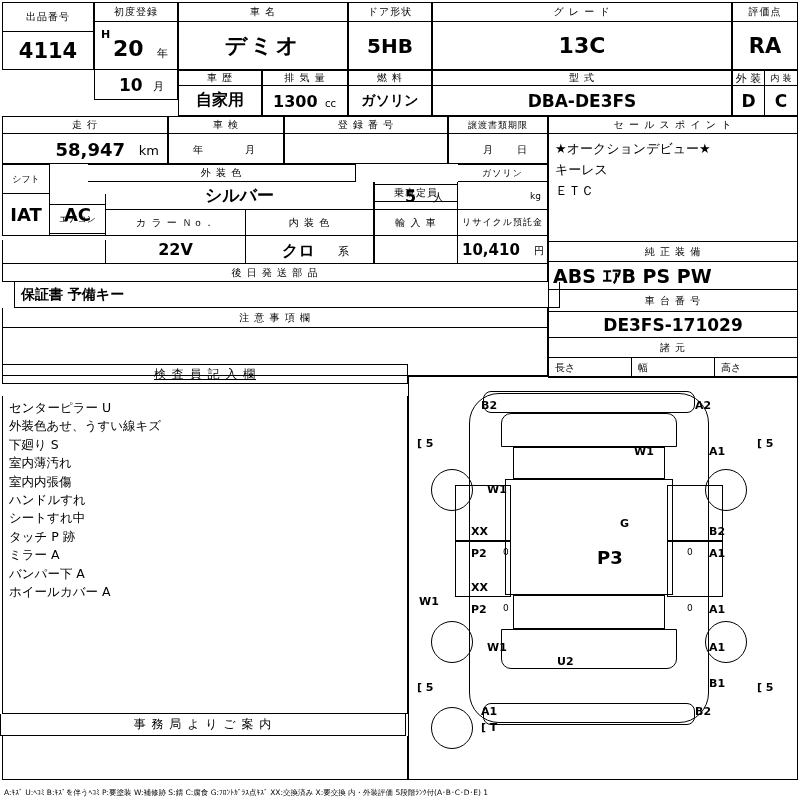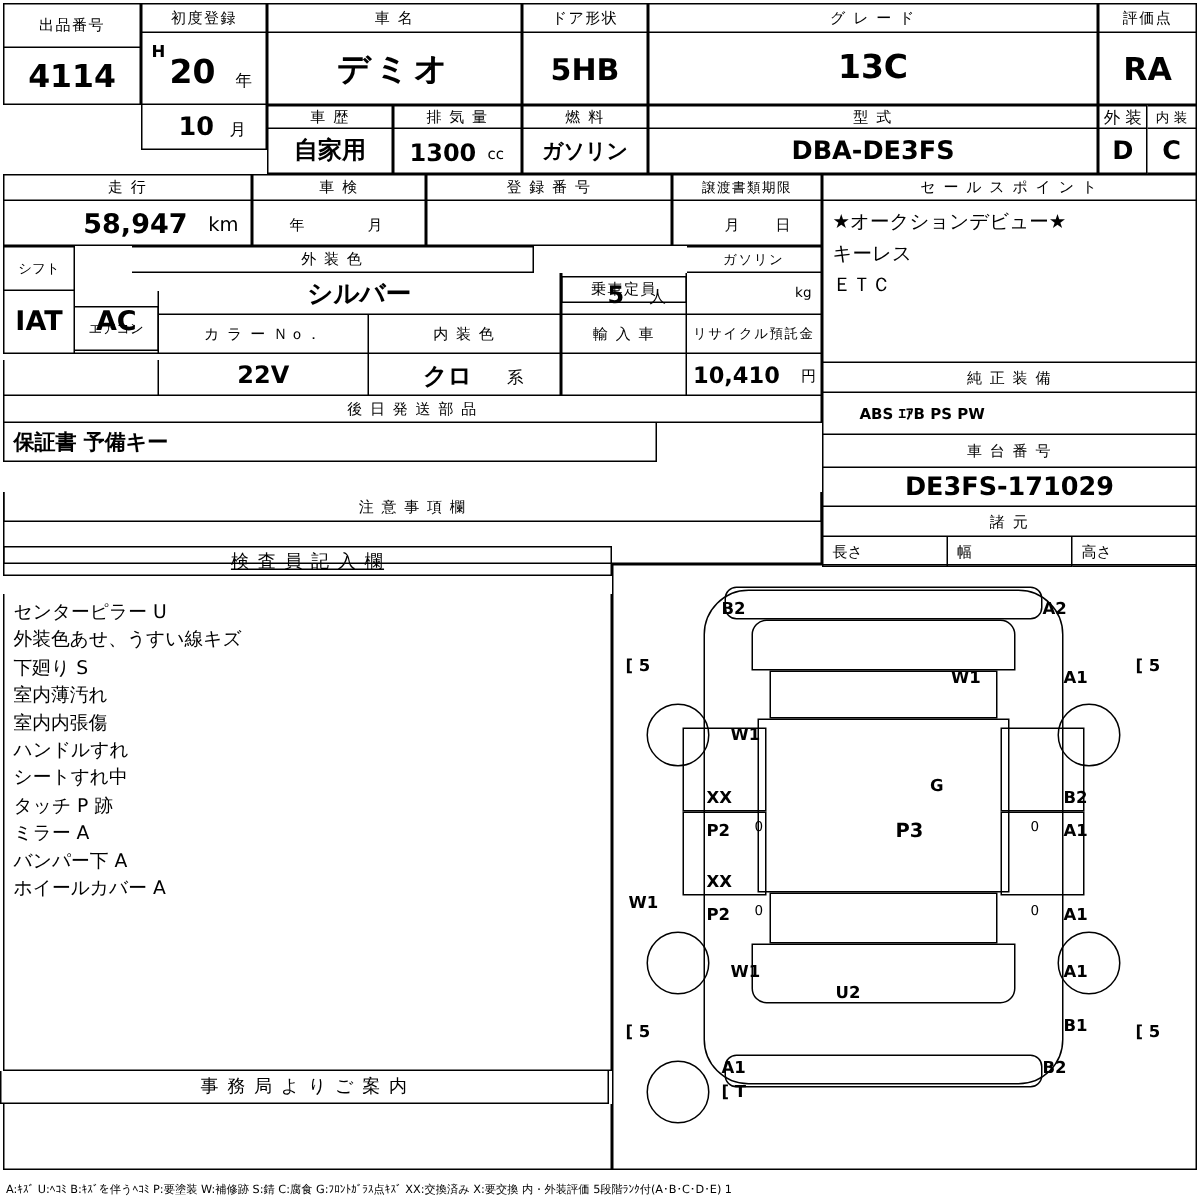--- a/index.html
+++ b/index.html
@@ -236,32 +236,32 @@
       <span class="txt" style="left:4px;top:5px;font-size:15px;">10,410</span>
       <span class="txt" style="right:3px;top:8px;font-size:10px;font-weight:normal;">円</span>
     </div>
   </div>
 
   <div class="bx" style="left:2px;top:240px;width:104px;height:24px;border-top:none;"></div>
 
   <div class="bx" style="left:2px;top:264px;width:546px;height:18px;border-top:none;">
     <div class="lbl c" style="height:100%;">後 日 発 送 部 品</div>
   </div>
-  <div class="bx" style="left:2px;top:282px;width:436px;height:26px;border-top:none;">
+  <div class="bx" style="left:14px;top:282px;width:546px;height:26px;border-top:none;">
     <div class="l" style="height:100%;padding-left:6px;font-size:14px;font-weight:bold;">保証書 予備キー</div>
   </div>
 
   <div class="bx" style="left:548px;top:242px;width:250px;height:20px;border-top:none;">
     <div class="lbl c" style="height:100%;">純 正 装 備</div>
   </div>
   <div class="bx" style="left:548px;top:262px;width:250px;height:28px;border-top:none;">
-    <div class="l" style="height:100%;padding-left:24px;font-size:10px;font-weight:bold;">ABS ｴｱB PS PW</div>
-  </div>
-
-  <div class="bx" style="left:2px;top:308px;width:546px;height:20px;border-top:none;margin-top:20px;">
+    <div class="l" style="height:100%;padding-left:4px;font-size:19px;font-weight:bold;">ABS ｴｱB PS PW</div>
+  </div>
+
+  <div class="bx" style="left:2px;top:308px;width:546px;height:20px;border-top:none;">
     <div class="lbl c" style="height:100%;">注 意 事 項 欄</div>
   </div>
   <div class="bx" style="left:2px;top:328px;width:546px;height:48px;border-top:none;"></div>
 
   <div class="bx" style="left:548px;top:290px;width:250px;height:22px;border-top:none;">
     <div class="lbl c" style="height:100%;">車 台 番 号</div>
   </div>
   <div class="bx" style="left:548px;top:312px;width:250px;height:26px;border-top:none;">
     <div class="c" style="height:100%;font-size:17px;font-weight:bold;">DE3FS-171029</div>
   </div>
@@ -338,21 +338,21 @@
       <span class="txt" style="left:8px;top:60px;">[ 5</span>
       <span class="txt" style="left:348px;top:60px;">[ 5</span>
       <span class="txt" style="left:225px;top:68px;">W1</span>
       <span class="txt" style="left:300px;top:68px;">A1</span>
       <span class="txt" style="left:78px;top:106px;">W1</span>
       <span class="txt" style="left:62px;top:148px;">XX</span>
       <span class="txt" style="left:211px;top:140px;">G</span>
       <span class="txt" style="left:300px;top:148px;">B2</span>
       <span class="txt" style="left:62px;top:170px;">P2</span>
       <span class="txt" style="left:94px;top:170px;font-weight:normal;font-size:9px;">0</span>
-      <span class="txt" style="left:188px;top:170px;font-size:13px;">P3</span>
+      <span class="txt" style="left:188px;top:170px;font-size:18px;">P3</span>
       <span class="txt" style="left:278px;top:170px;font-weight:normal;font-size:9px;">0</span>
       <span class="txt" style="left:300px;top:170px;">A1</span>
       <span class="txt" style="left:62px;top:204px;">XX</span>
       <span class="txt" style="left:62px;top:226px;">P2</span>
       <span class="txt" style="left:94px;top:226px;font-weight:normal;font-size:9px;">0</span>
       <span class="txt" style="left:278px;top:226px;font-weight:normal;font-size:9px;">0</span>
       <span class="txt" style="left:300px;top:226px;">A1</span>
       <span class="txt" style="left:10px;top:218px;">W1</span>
       <span class="txt" style="left:78px;top:264px;">W1</span>
       <span class="txt" style="left:300px;top:264px;">A1</span>

